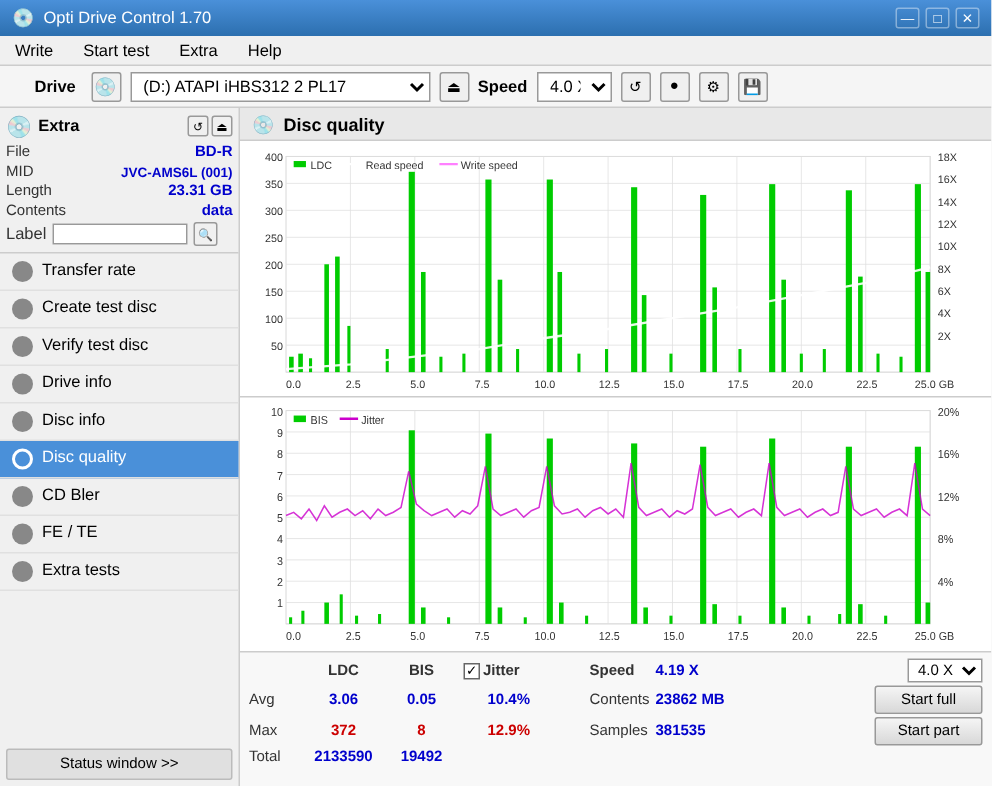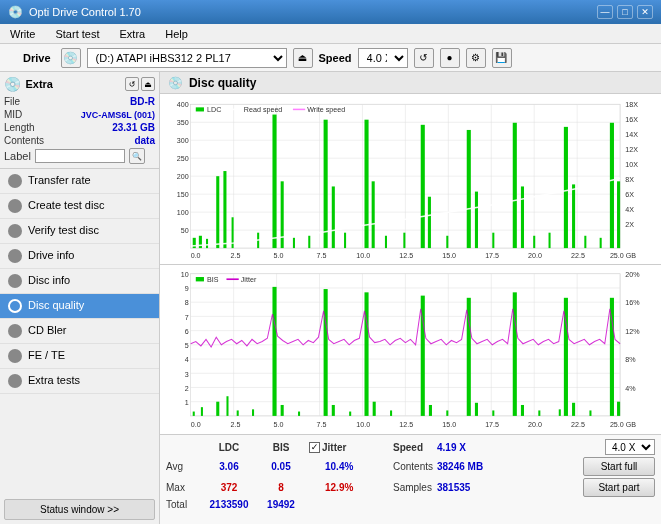--- a/index.html
+++ b/index.html
@@ -604,21 +604,21 @@
           </select>
         </div>
       </div>
 
       <div style="display:flex; align-items:center; gap:4px; margin-bottom:2px;">
         <div style="width:35px; font-size:10px; color:#333;">Avg</div>
         <div style="width:48px; text-align:center; font-size:10px; color:#0000cc; font-weight:bold;">3.06</div>
         <div style="width:48px; text-align:center; font-size:10px; color:#0000cc; font-weight:bold;">0.05</div>
         <div style="width:80px; font-size:10px; color:#0000cc; font-weight:bold; padding-left:16px;">10.4%</div>
         <div style="font-size:10px; color:#333; width:40px;">Contents</div>
-        <div style="font-size:10px; color:#0000cc; font-weight:bold;">38246 MB</div>
+        <div style="font-size:10px; color:#0000cc; font-weight:bold;">23862 MB</div>
         <div style="margin-left:auto;">
           <button class="start-btn">Start full</button>
         </div>
       </div>
 
       <div style="display:flex; align-items:center; gap:4px; margin-bottom:2px;">
         <div style="width:35px; font-size:10px; color:#333;">Max</div>
         <div style="width:48px; text-align:center; font-size:10px; color:#cc0000; font-weight:bold;">372</div>
         <div style="width:48px; text-align:center; font-size:10px; color:#cc0000; font-weight:bold;">8</div>
         <div style="width:80px; font-size:10px; color:#cc0000; font-weight:bold; padding-left:16px;">12.9%</div>

